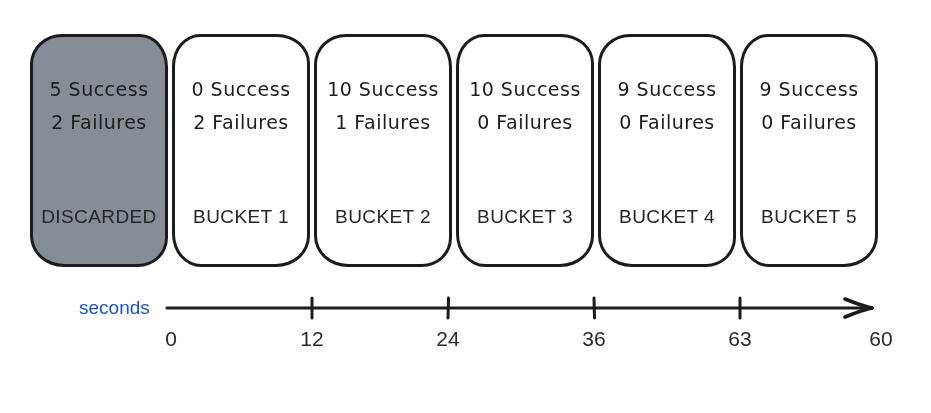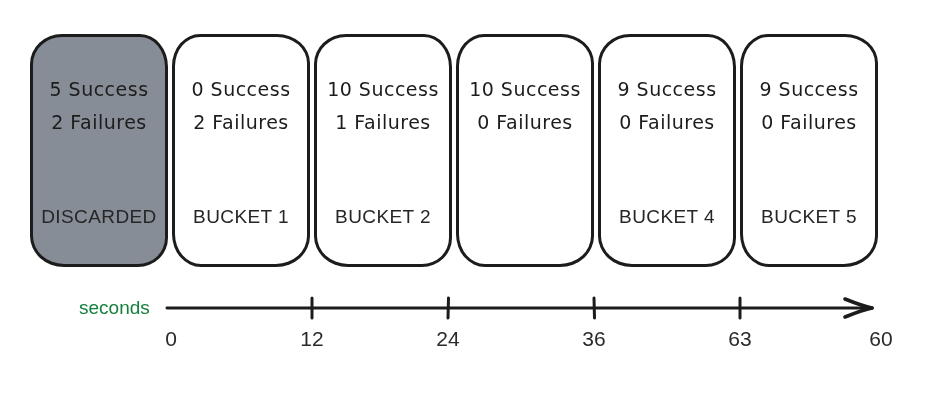--- a/index.html
+++ b/index.html
@@ -57,21 +57,21 @@
     margin-top: 48px;
   }
 
   
   .axis-label {
     position: absolute;
     left: 79px;
     top: 297px;
     font-size: 19px;
     font-family: "Liberation Sans", sans-serif;
-    color: #15803d;
+    color: #1d4ed8;
   }
   .axis-svg {
     position: absolute;
     left: 0;
     top: 294px;
     width: 931px;
     height: 32px;
   }
   .tick-label {
     position: absolute;
@@ -117,20 +117,21 @@
         <div>1 Failures</div>
       </div>
       <div class="bucket-name">BUCKET 2</div>
     </div>
 
     <div class="bucket">
       <div class="bucket-stats">
         <div>10 Success</div>
         <div>0 Failures</div>
       </div>
+      <div class="bucket-name">BUCKET 3</div>
     </div>
 
     <div class="bucket">
       <div class="bucket-stats">
         <div>9 Success</div>
         <div>0 Failures</div>
       </div>
       <div class="bucket-name">BUCKET 4</div>
     </div>
 

